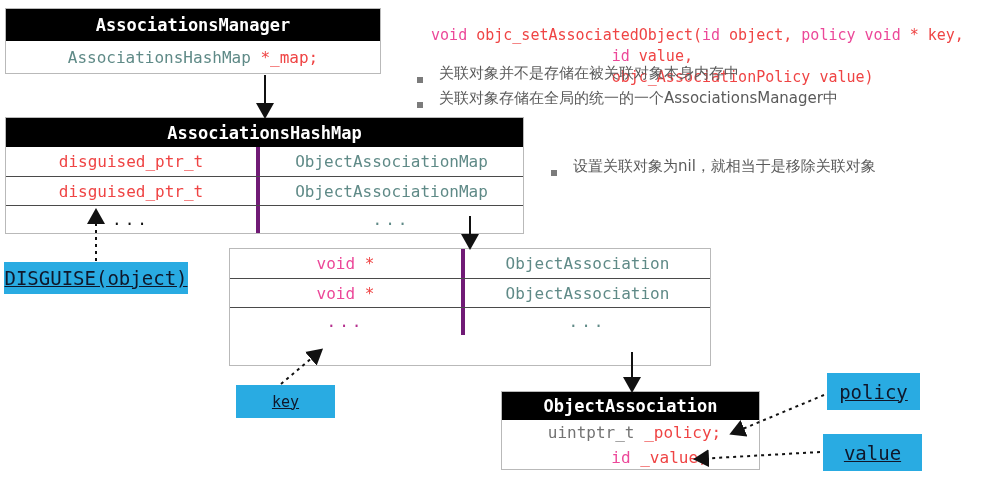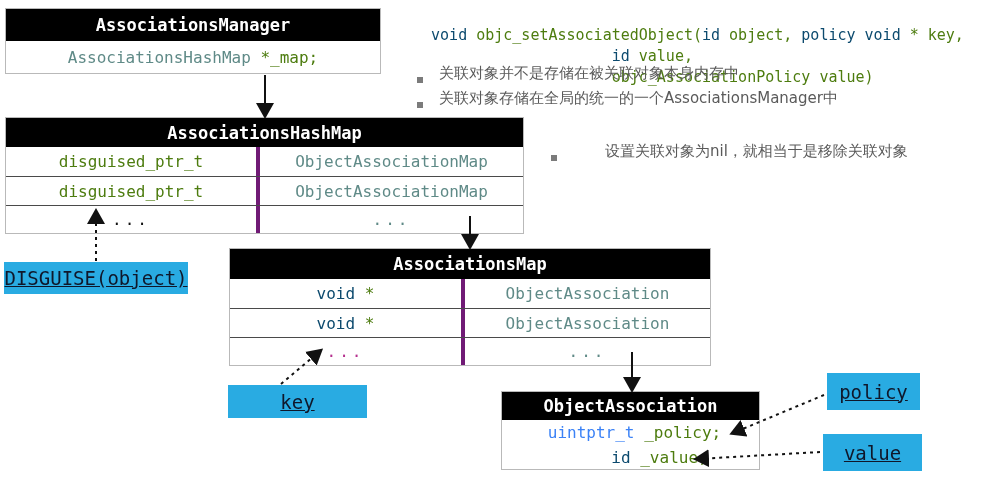--- a/index.html
+++ b/index.html
@@ -12,23 +12,23 @@
            font-family:"DejaVu Sans Mono",monospace;
            text-align:center;box-sizing:border-box;
            display:flex;align-items:center;justify-content:center;}
   .row{display:flex;box-sizing:border-box;border-top:1px solid #4a4a4a;}
   .row:first-of-type{border-top:none;}
   .cell{box-sizing:border-box;display:flex;align-items:center;justify-content:center;
         font-family:"DejaVu Sans Mono",monospace;white-space:pre;}
   .cell.l{border-right:4px solid #701a75;}
 
   .teal{color:#5f8a87;}
-  .purple{color:#0c4a6e;}
-  .navy{color:#3b82f6;}
-  .blk{color:#4d7c0f;}
+  .purple{color:#ec4899;}
+  .navy{color:#737373;}
+  .blk{color:#ef4444;}
   .dots{color:#111111;letter-spacing:3px;}
   .dots-teal{color:#5f8a87;letter-spacing:3px;}
   .dots-purple{color:#b5308e;letter-spacing:3px;}
 
   
   .callout{position:absolute;background:#29abe2;color:#0f172a;
            font-family:"DejaVu Sans Mono",monospace;
            display:flex;align-items:center;justify-content:center;
            box-sizing:border-box;text-decoration:underline;}
 
@@ -53,21 +53,21 @@
 </div>
 
 <div class="bullet-row" style="left:417px;top:63px;">
   <span class="bsq"></span>
   <span class="btxt">关联对象并不是存储在被关联对象本身内存中</span>
 </div>
 <div class="bullet-row" style="left:417px;top:88px;">
   <span class="bsq"></span>
   <span class="btxt">关联对象存储在全局的统一的一个AssociationsManager中</span>
 </div>
-<div class="bullet-row" style="left:551px;top:141px;gap:32px;">
+<div class="bullet-row" style="left:551px;top:156px;">
   <span class="bsq"></span>
   <span class="btxt">设置关联对象为nil，就相当于是移除关联对象</span>
 </div>
 
 <div class="box" style="left:5px;top:8px;width:376px;height:66px;">
   <div class="box-hdr" style="height:32px;font-size:17px;">AssociationsManager</div>
   <div class="row" style="height:33px;border-top:none;">
     <div class="cell" style="width:100%;font-size:16px;">
       <span class="teal">AssociationsHashMap</span><span class="blk"> *_map;</span>
     </div>
@@ -99,21 +99,20 @@
     <div class="cell l" style="width:254px;font-size:16px;">
       <span class="dots">...</span>
     </div>
     <div class="cell" style="width:263px;font-size:16px;">
       <span class="dots-teal">...</span>
     </div>
   </div>
 </div>
 
 <div class="box" style="left:229px;top:248px;width:482px;height:118px;">
-  <div class="box-hdr" style="height:30px;font-size:17px;">AssociationsMap</div>
 
   <div class="row" style="height:29px;border-top:none;">
     <div class="cell l" style="width:235px;font-size:16px;">
       <span class="purple">void</span><span class="blk"> *</span>
     </div>
     <div class="cell" style="width:245px;font-size:16px;">
       <span class="teal">ObjectAssociation</span>
     </div>
   </div>
 
@@ -144,21 +143,21 @@
     </div>
   </div>
   <div class="row" style="height:25px;border-top:none;">
     <div class="cell" style="width:100%;font-size:16px;padding-left:58px;">
       <span class="purple">id</span><span class="blk"> _value;</span>
     </div>
   </div>
 </div>
 
 <div class="callout" style="left:4px;top:262px;width:184px;height:32px;font-size:19px;">DISGUISE(object)</div>
-<div class="callout" style="left:228px;top:385px;width:139px;height:33px;font-size:19px;">key</div>
+<div class="callout" style="left:236px;top:385px;width:99px;height:33px;font-size:15px;">key</div>
 <div class="callout" style="left:827px;top:373px;width:93px;height:37px;font-size:19px;">policy</div>
 <div class="callout" style="left:823px;top:434px;width:99px;height:37px;font-size:19px;">value</div>
 
 <svg class="overlay">
   <defs>
     <marker id="solidArrow" markerWidth="9" markerHeight="9" refX="6" refY="4.5" orient="auto">
       <path d="M0,0 L8,4.5 L0,9 Z" fill="#111111"></path>
     </marker>
     <marker id="dotArrow" markerWidth="9" markerHeight="9" refX="6" refY="4.5" orient="auto">
       <path d="M0,0 L8,4.5 L0,9 Z" fill="#111111"></path>

